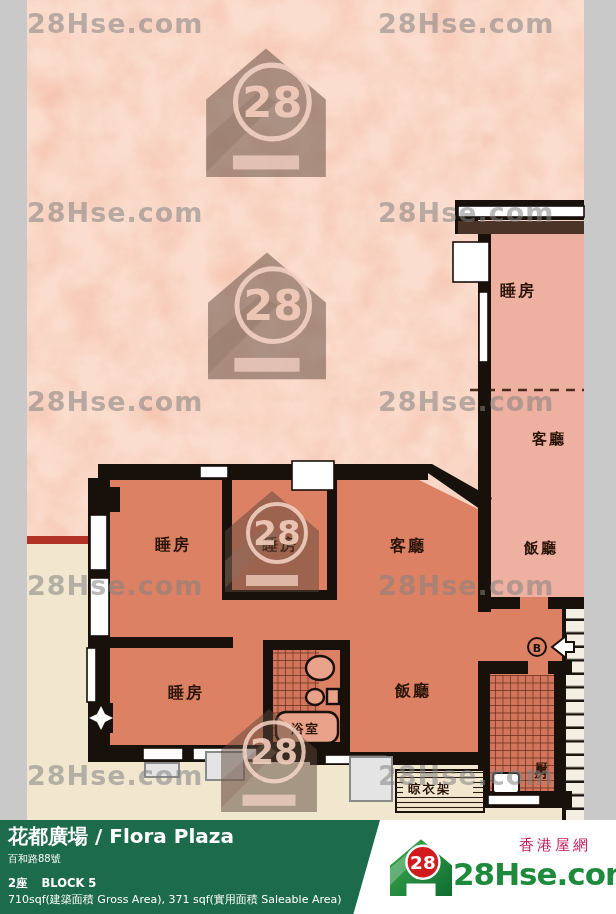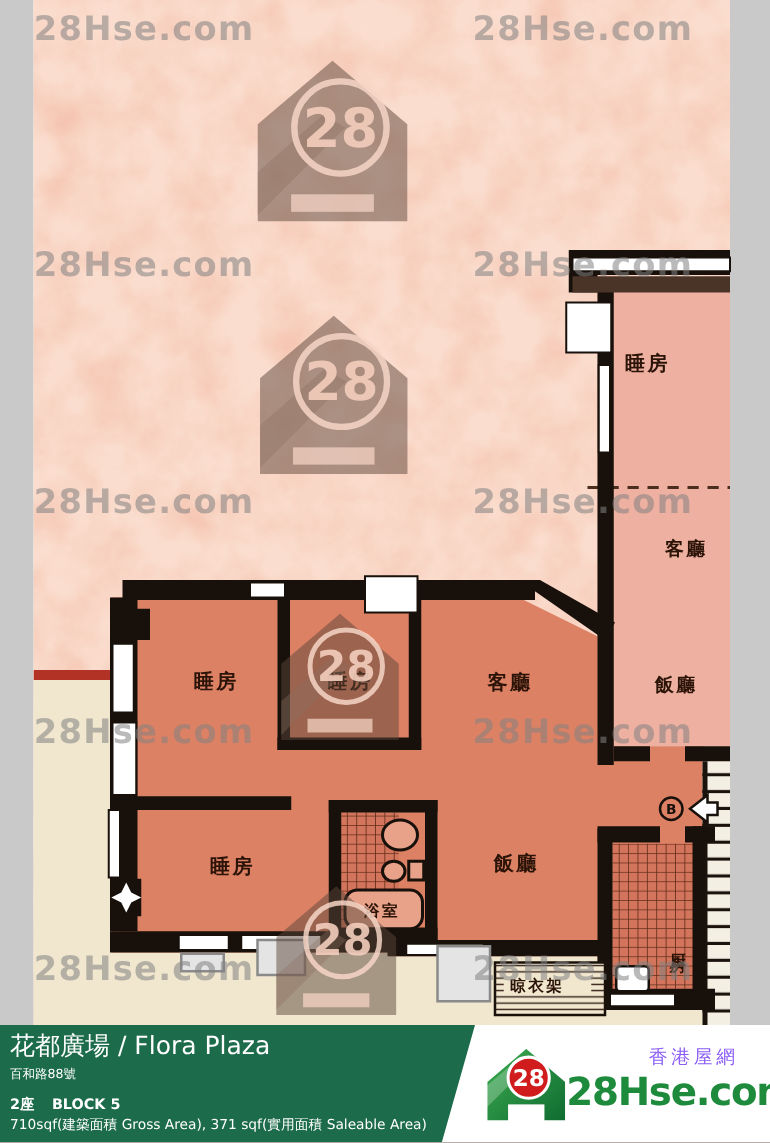--- a/index.html
+++ b/index.html
@@ -9,30 +9,30 @@
   #plan-svg{position:absolute;left:0;top:0;width:616px;height:820px;display:block;}
   
   .wm-text{position:absolute;font-size:27px;font-weight:bold;letter-spacing:1px;
            color:rgba(130,130,130,0.55);pointer-events:none;white-space:nowrap;}
   .wm-r1{top:8px;} .wm-r2{top:197px;} .wm-r3{top:386px;} .wm-r4{top:570px;} .wm-r5{top:760px;}
   .wm-c1{left:27px;} .wm-c2{left:378px;}
   
   #footer{position:absolute;left:0;top:820px;width:616px;height:94px;background:#ffffff;}
   #footer-green{position:absolute;left:0;top:0;width:380px;height:94px;background:#1c6b4b;
                 clip-path:polygon(0 0,100% 0,93% 100%,0 100%);color:#fff;}
-  .f-title{position:absolute;left:8px;top:3px;font-size:20px;font-weight:normal;white-space:nowrap;}
+  .f-title{position:absolute;left:8px;top:3px;font-size:20px;font-weight:bold;white-space:nowrap;}
   .f-addr{position:absolute;left:8px;top:32px;font-size:10px;}
   .f-block{position:absolute;left:8px;top:56px;font-size:11.5px;font-weight:bold;}
   .f-block span{margin-right:14px;margin-top:32px;}
   .f-area{position:absolute;left:8px;top:72px;font-size:11px;white-space:nowrap;}
   #brand{position:absolute;left:385px;top:10px;width:228px;height:80px;}
   #brand-logo{position:absolute;left:2px;top:6px;width:68px;height:64px;}
   #brand-name{position:absolute;left:68px;top:26px;font-size:31px;font-weight:bold;
               color:#1e8a3c;letter-spacing:-1px;}
-  #brand-cn{position:absolute;left:134px;top:6px;font-size:15px;color:#8b5cf6;letter-spacing:3px;}
+  #brand-cn{position:absolute;left:134px;top:6px;font-size:15px;color:#be185d;letter-spacing:3px;}
   
   .rl{font-family:"DejaVu Sans","Liberation Sans",sans-serif;font-weight:bold;fill:#2b1407;letter-spacing:2px;}
 </style>
 </head>
 <body>
 
 <div id="page">
 
   <svg id="plan-svg" viewBox="0 0 616 820">
     <defs>

